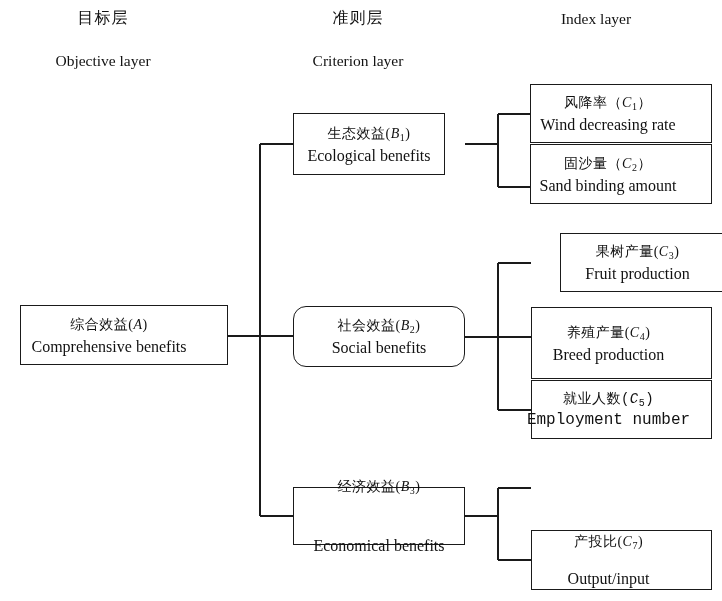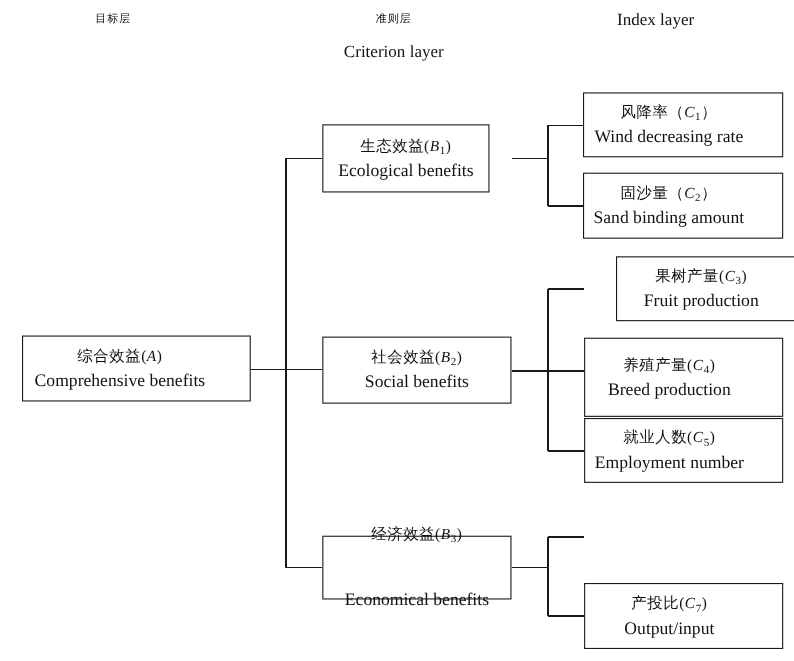--- a/index.html
+++ b/index.html
@@ -17,23 +17,23 @@
     left: 0; top: 0;
     width: 722px; height: 601px;
   }
   .layer-header {
     position: absolute;
     top: 9px;
     width: 170px;
     text-align: center;
   }
   .layer-header .zh {
-    font-size: 10px;
+    font-size: 16px;
     line-height: 18px;
-    margin-bottom: 11px;
+    margin-bottom: 24px;
     letter-spacing: 1px;
   }
   .layer-header .en {
     font-size: 15.5px;
     line-height: 19px;
   }
   .node {
     position: absolute;
     border: 1.6px solid #1a1a1a;
     background: #ffffff;
@@ -74,73 +74,74 @@
     <g stroke="#1a1a1a" stroke-width="1.6" fill="none" shape-rendering="crispEdges">
       <path d="M228 336 H293 M260 144 V516 M260 144 H293 M260 516 H293"></path>
       <path d="M465 144 H498 M498 114 V187 M498 114 H531 M498 187 H531"></path>
       <path d="M465 337 H531 M498 263 V410 M498 263 H531 M498 410 H531"></path>
       <path d="M465 516 H498 M498 488 V560 M498 488 H531 M498 560 H531"></path>
     </g>
   </svg>
 
   <div class="layer-header" style="left:18px;">
     <div class="zh">目标层</div>
+    <div class="en">Objective layer</div>
   </div>
   <div class="layer-header" style="left:273px;">
     <div class="zh">准则层</div>
     <div class="en">Criterion layer</div>
   </div>
   <div class="layer-header" style="left:511px;">
     <div class="en">Index layer</div>
   </div>
 
   <div class="node pad-r-30" style="left:20px;top:305px;width:208px;height:60px;">
     <div class="zh"><span>综合效益</span><span>(</span><i class="var">A</i><sub></sub><span>)</span></div>
     <div class="en">Comprehensive benefits</div>
   </div>
 
   <div class="node" style="left:293px;top:113px;width:152px;height:62px;">
     <div class="zh"><span>生态效益</span><span>(</span><i class="var">B</i><sub>1</sub><span>)</span></div>
     <div class="en">Ecological benefits</div>
   </div>
 
-  <div class="node" style="left:293px;top:306px;width:172px;height:61px;">
+  <div class="node" style="left:293px;top:306px;width:172px;height:61px;border-radius:13px;">
     <div class="zh"><span>社会效益</span><span>(</span><i class="var">B</i><sub>2</sub><span>)</span></div>
     <div class="en">Social benefits</div>
   </div>
 
   <div class="node" style="left:293px;top:487px;width:172px;height:58px;gap:37px;">
     <div class="zh"><span>经济效益</span><span>(</span><i class="var">B</i><sub>3</sub><span>)</span></div>
     <div class="en">Economical benefits</div>
   </div>
 
   <div class="node pad-r-26" style="left:530px;top:84px;width:182px;height:59px;">
     <div class="zh"><span>风降率</span><span>（</span><i class="var">C</i><sub>1</sub><span>）</span></div>
     <div class="en">Wind decreasing rate</div>
   </div>
 
-  <div class="node pad-r-26" style="left:530px;top:157px;width:182px;height:60px;">
+  <div class="node pad-r-26" style="left:530px;top:144px;width:182px;height:60px;">
     <div class="zh"><span>固沙量</span><span>（</span><i class="var">C</i><sub>2</sub><span>）</span></div>
     <div class="en">Sand binding amount</div>
   </div>
 
   <div class="node pad-r-26" style="left:560px;top:233px;width:181px;height:59px;">
     <div class="zh"><span>果树产量</span><span>(</span><i class="var">C</i><sub>3</sub><span>)</span></div>
     <div class="en">Fruit production</div>
   </div>
 
   <div class="node pad-r-26" style="left:531px;top:307px;width:181px;height:72px;align-items:center;">
     <div class="zh"><span>养殖产量</span><span>(</span><i class="var">C</i><sub>4</sub><span>)</span></div>
     <div class="en">Breed production</div>
   </div>
 
-  <div class="node pad-r-26" style="left:531px;top:380px;width:181px;height:59px;">
+  <div class="node pad-r-26" style="left:531px;top:380px;width:181px;height:59px;font-family:Liberation Mono, monospace;">
     <div class="zh"><span>就业人数</span><span>(</span><i class="var">C</i><sub>5</sub><span>)</span></div>
     <div class="en">Employment number</div>
   </div>
 
 
-  <div class="node pad-r-26" style="left:531px;top:530px;width:181px;height:60px;">
+  <div class="node pad-r-26" style="left:531px;top:530px;width:181px;height:60px;justify-content:space-between;">
     <div class="zh"><span>产投比</span><span>(</span><i class="var">C</i><sub>7</sub><span>)</span></div>
     <div class="en">Output/input</div>
   </div>
 
 </div>
 
 </body></html>

